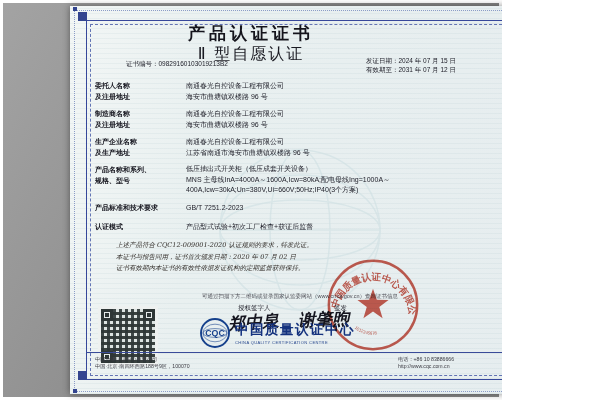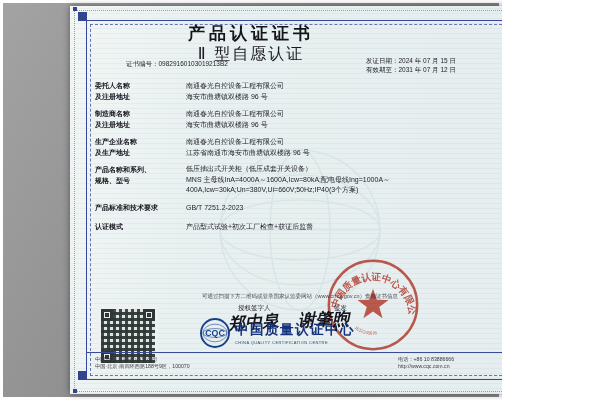--- a/index.html
+++ b/index.html
@@ -132,20 +132,25 @@
     <div>GB/T 7251.2-2023</div>
   </div>
 
   <div class="abs flabel labelcol" style="top:221px;">
     <div>认证模式</div>
   </div>
   <div class="abs fvalue valuecol" style="top:221px;">
     <div>产品型式试验+初次工厂检查+获证后监督</div>
   </div>
 
+  <div class="abs statements">
+    <div>上述产品符合 CQC12-009001-2020 认证规则的要求，特发此证。</div>
+    <div>本证书与报告同用，证书首次颁发日期：2020 年 07 月 02 日</div>
+    <div>证书有效期内本证书的有效性依据发证机构的定期监督获得保持。</div>
+  </div>
 
   <div class="abs query">可通过扫描下方二维码或登录国家认监委网站（www.cnca.gov.cn）查询证书信息</div>
 
   <div class="abs signlabel" style="left:238px;top:304px;">授权签字人</div>
   <div class="abs signlabel" style="left:334px;top:304px;">签发</div>
   <div class="abs sig" style="left:228px;top:311px;font-size:17px;transform:rotate(-4deg);">郑中泉</div>
   <div class="abs sig" style="left:298px;top:308px;font-size:17px;transform:rotate(-2deg);">谢肇煦</div>
 
   <div class="abs qr">
     <div class="qr-pattern">

